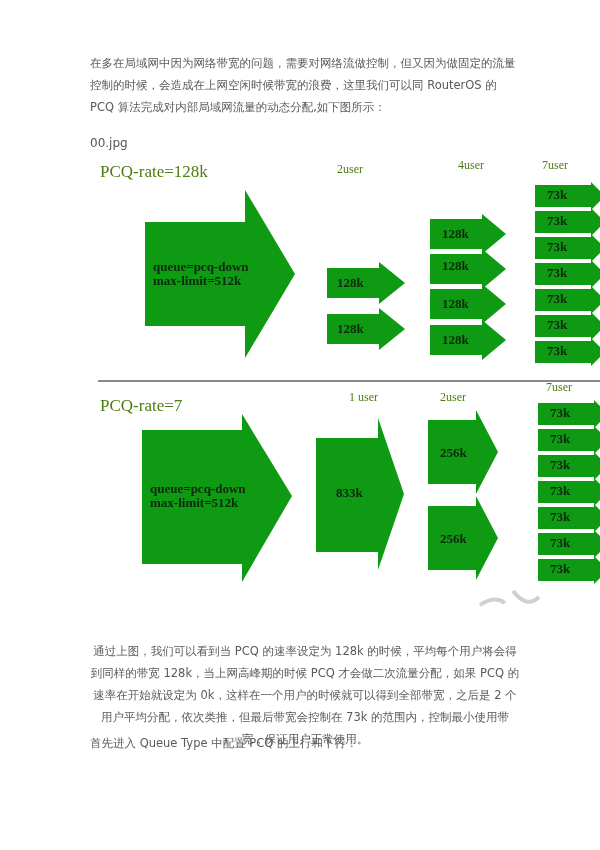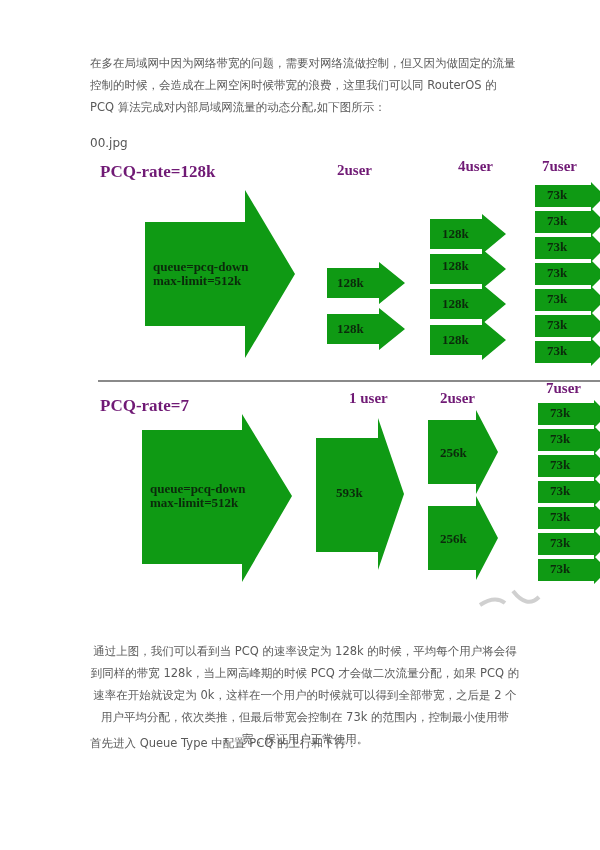--- a/index.html
+++ b/index.html
@@ -1,21 +1,21 @@
 <!DOCTYPE html>
 <html><head>
 <meta charset="utf-8">
 <style>
   html, body { margin:0; padding:0; background:#ffffff; }
   body { width:600px; height:850px; position:relative; overflow:hidden; font-family:"DejaVu Sans", sans-serif; color:#555; }
   .para { position:absolute; left:90px; width:430px; font-size:11.5px; line-height:22px; color:#5a5a5a; }
   .caption { position:absolute; left:90px; top:136px; font-size:12px; color:#555; }
   .diagram { position:absolute; left:90px; top:158px; width:510px; height:460px; }
-  .ttl { position:absolute; font-family:"Liberation Serif", serif; font-weight:bold; color:#701a75; font-size:17px; }
-  .ttl.sm { font-size:15px; }
+  .ttl { position:absolute; font-family:"Liberation Serif", serif; font-weight:normal; color:#4d7c0f; font-size:17px; }
+  .ttl.sm { font-size:12px; }
   .sep { position:absolute; left:8px; width:502px; height:2px; background:#8a8a8a; top:222px; }
   .arrow { position:absolute; }
   .arrow svg { position:absolute; left:0; top:0; overflow:visible; }
   .arrow .lbl { position:absolute; font-family:"Liberation Serif", serif; font-weight:bold; color:#0b2a0b; font-size:13px; line-height:14px; white-space:nowrap; }
 </style>
 </head>
 <body>
 
 <div class="para" style="top:52px;">在多在局域网中因为网络带宽的问题，需要对网络流做控制，但又因为做固定的流量控制的时候，会造成在上网空闲时候带宽的浪费，这里我们可以同 RouterOS 的 PCQ 算法完成对内部局域网流量的动态分配,如下图所示：</div>
 <div class="caption">00.jpg</div>
@@ -128,21 +128,21 @@
       </svg>
     <div class="lbl" style="left:8px;top:68px;">queue=pcq-down</div>
     <div class="lbl" style="left:8px;top:82px;">max-limit=512k</div>
   </div>
 
   <div class="ttl sm" style="left:238px;top:232px;margin-left:21px;">1 user</div>
   <div class="arrow" style="left:226px;top:260px;width:88px;height:152px;">
     <svg width="88" height="152">
         <polygon points="0,20 62,20 62,0 88,76 62,152 62,134 0,134" fill="#0f9a14"></polygon>
       </svg>
-    <div class="lbl" style="left:20px;top:68px;">593k</div>
+    <div class="lbl" style="left:20px;top:68px;">833k</div>
   </div>
 
   <div class="ttl sm" style="left:350px;top:232px;">2user</div>
   <div class="arrow" style="left:338px;top:252px;width:70px;height:84px;">
     <svg width="70" height="84">
         <polygon points="0,10 48,10 48,0 70,42 48,84 48,74 0,74" fill="#0f9a14"></polygon>
       </svg>
     <div class="lbl" style="left:12px;top:36px;">256k</div>
   </div>
   <div class="arrow" style="left:338px;top:338px;width:70px;height:84px;">

